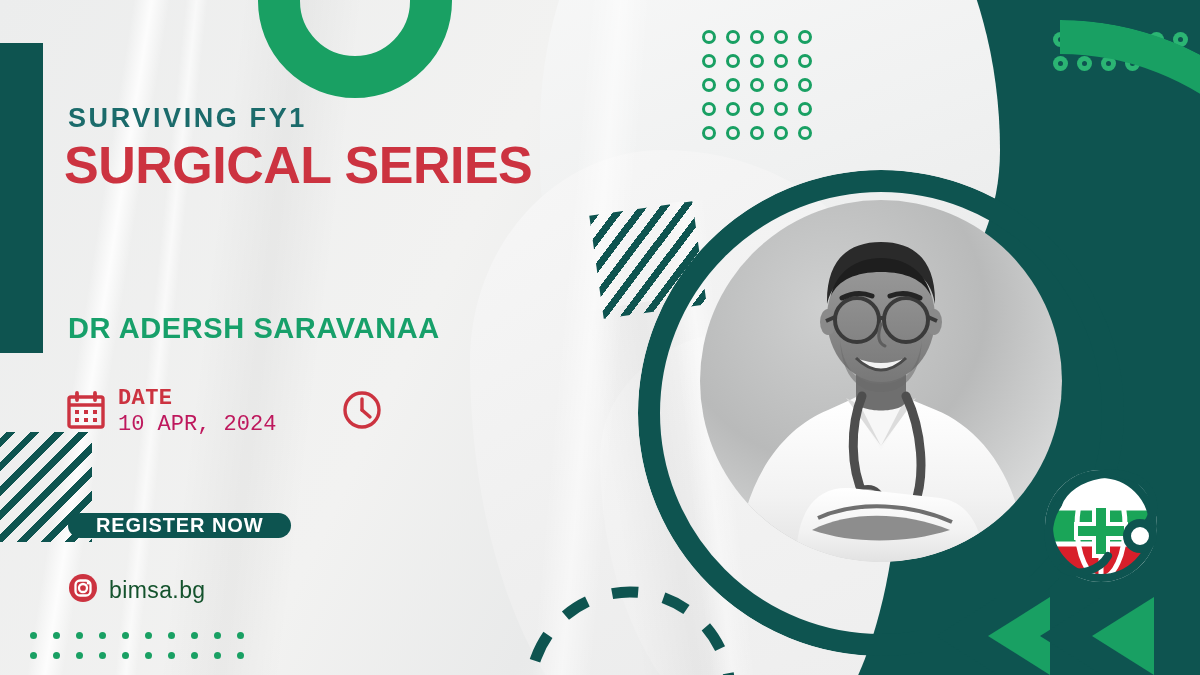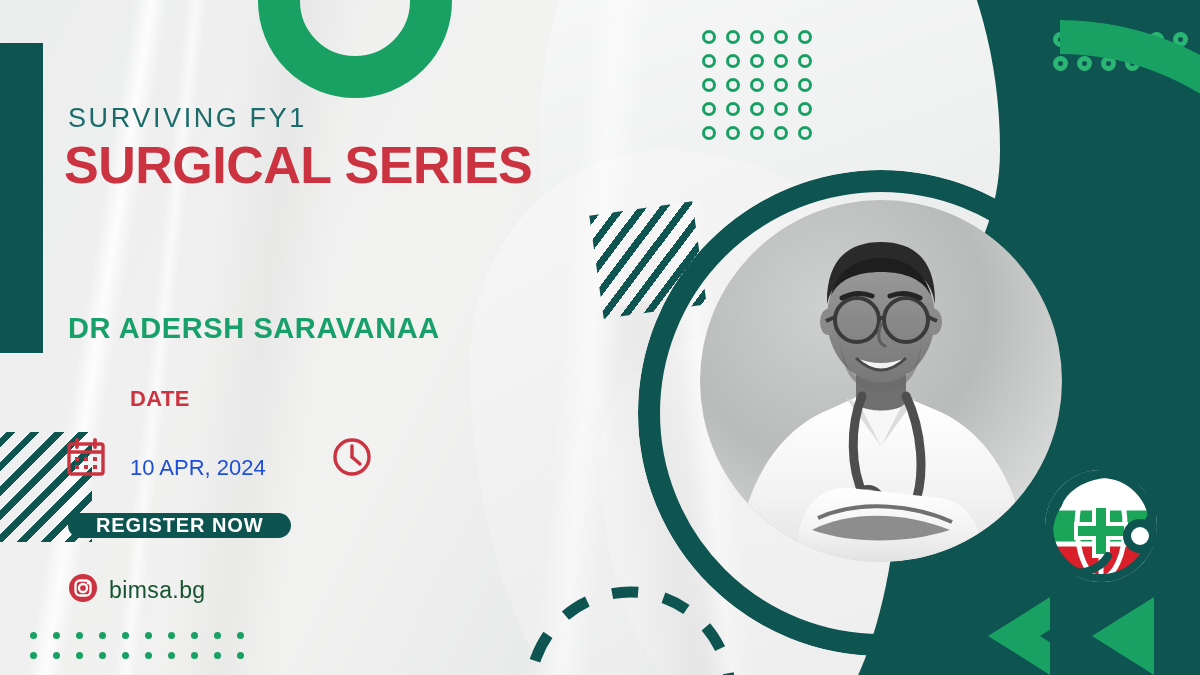--- a/index.html
+++ b/index.html
@@ -177,21 +177,21 @@
     position: absolute;
     left: 1022px; top: 442px;
     width: 158px; height: 158px;
   }
 
   
   .kicker {
     position: absolute;
     left: 68px; top: 103px;
     font-size: 27px;
-    font-weight: normal;
+    font-weight: bold;
     letter-spacing: 2.6px;
     color: #1b6b6b;
   }
   .headline {
     position: absolute;
     left: 64px; top: 138px;
     font-size: 52px;
     font-weight: bold;
     letter-spacing: -0.5px;
     color: #cc3340;
@@ -209,25 +209,25 @@
   .speaker {
     position: absolute;
     left: 68px; top: 312px;
     font-size: 29px;
     font-weight: bold;
     letter-spacing: 0.6px;
     color: #17a06a;
   }
 
   .meta-row { position: absolute; left: 66px; top: 386px; display: flex; gap: 66px; }
-  .meta-item { display: flex; align-items: flex-end; gap: 24px; }
+  .meta-item { display: flex; align-items: center; gap: 12px; font-family: Liberation Mono, monospace; }
   .meta-ico { flex: 0 0 auto; margin-top: 2px; }
   .meta-text { display: flex; flex-direction: column; line-height: 1.18; }
   .meta-label { font-size: 22px; font-weight: bold; color: #cc3340; letter-spacing: .4px; }
-  .meta-value { font-size: 22px; color: #1d4ed8; margin-top: 43px; }
+  .meta-value { font-size: 22px; color: #be185d; }
 
   .register {
     position: absolute;
     left: 68px; top: 513px;
     padding: 1px 28px;
     border-radius: 26px;
     background: #0d5450;
     color: #ffffff;
     font-size: 20px;
     font-weight: bold;

